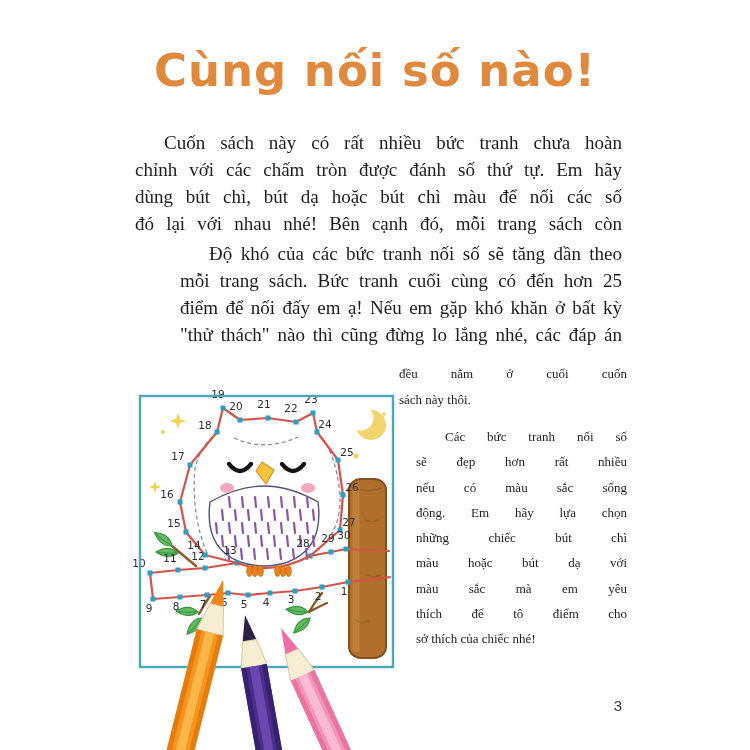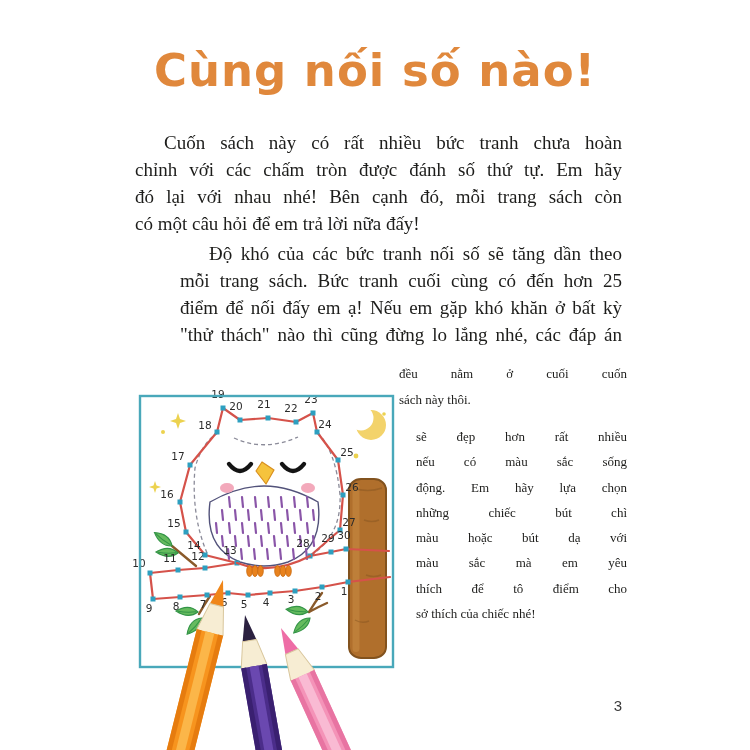--- a/index.html
+++ b/index.html
@@ -265,37 +265,38 @@
         <rect class="pstripe-p" x="-4.5" y="52" width="9" height="170"></rect>
         <rect class="pedge-p" x="8" y="52" width="5" height="170"></rect>
       </g>
     </g>
   </svg>
 
   <div id="main-text">
     <div>
       <div class="line indent">Cuốn sách này có rất nhiều bức tranh chưa hoàn</div>
       <div class="line">chỉnh với các chấm tròn được đánh số thứ tự. Em hãy</div>
+      <div class="line">dùng bút chì, bút dạ hoặc bút chì màu để nối các số</div>
       <div class="line">đó lại với nhau nhé! Bên cạnh đó, mỗi trang sách còn</div>
-      <div class="line last">có một câu hỏi để em trả lời nữa đấy!</div>
     </div>
     <div id="para2">
       <div class="line indent">Độ khó của các bức tranh nối số sẽ tăng dần theo</div>
       <div class="line">mỗi trang sách. Bức tranh cuối cùng có đến hơn 25</div>
       <div class="line">điểm để nối đấy em ạ! Nếu em gặp khó khăn ở bất kỳ</div>
       <div class="line">"thử thách" nào thì cũng đừng lo lắng nhé, các đáp án</div>
     </div>
   </div>
 
   <div id="right-col">
     <div>
       <div class="line">đều nằm ở cuối cuốn</div>
       <div class="line last">sách này thôi.</div>
     </div>
     <div id="para3">
+      <div class="line indent">Các bức tranh nối số</div>
       <div class="line">sẽ đẹp hơn rất nhiều</div>
       <div class="line">nếu có màu sắc sống</div>
       <div class="line">động. Em hãy lựa chọn</div>
       <div class="line">những chiếc bút chì</div>
       <div class="line">màu hoặc bút dạ với</div>
       <div class="line">màu sắc mà em yêu</div>
       <div class="line">thích để tô điểm cho</div>
       <div class="line last">sở thích của chiếc nhé!</div>
     </div>
   </div>

